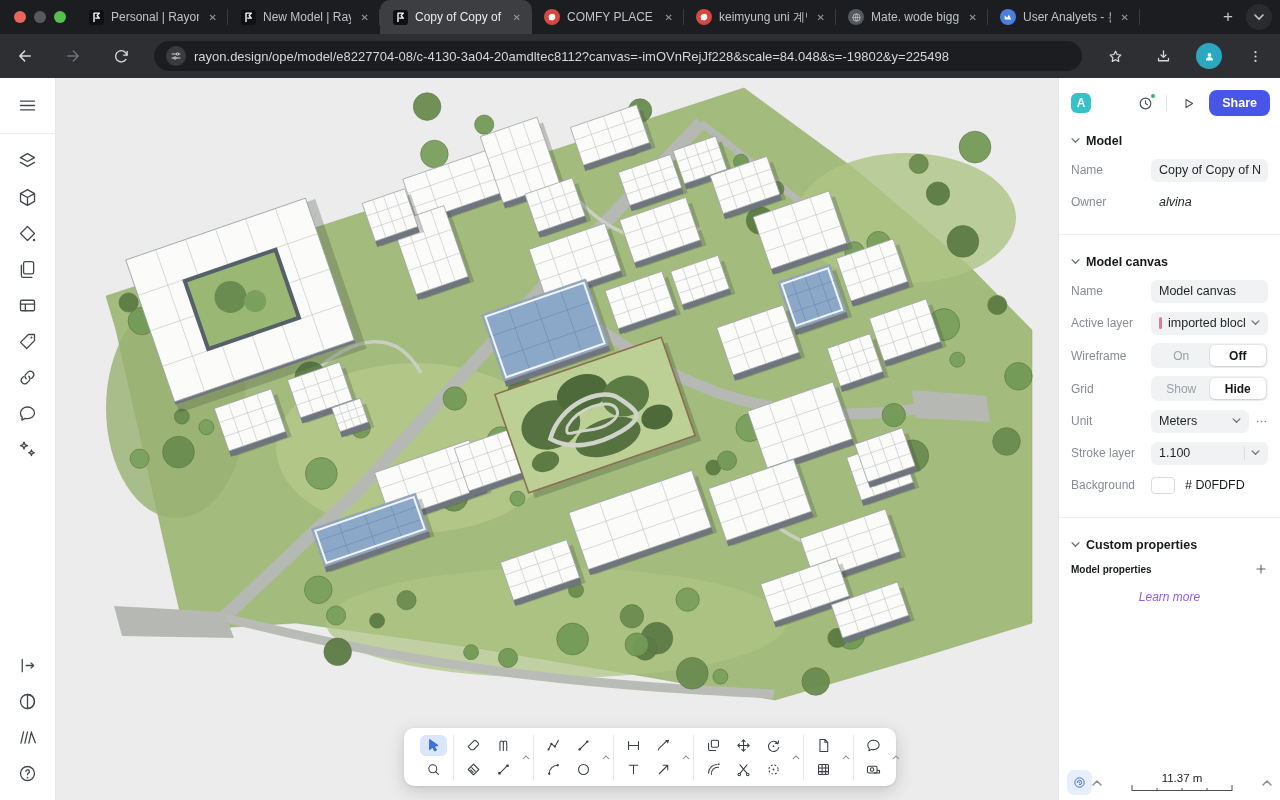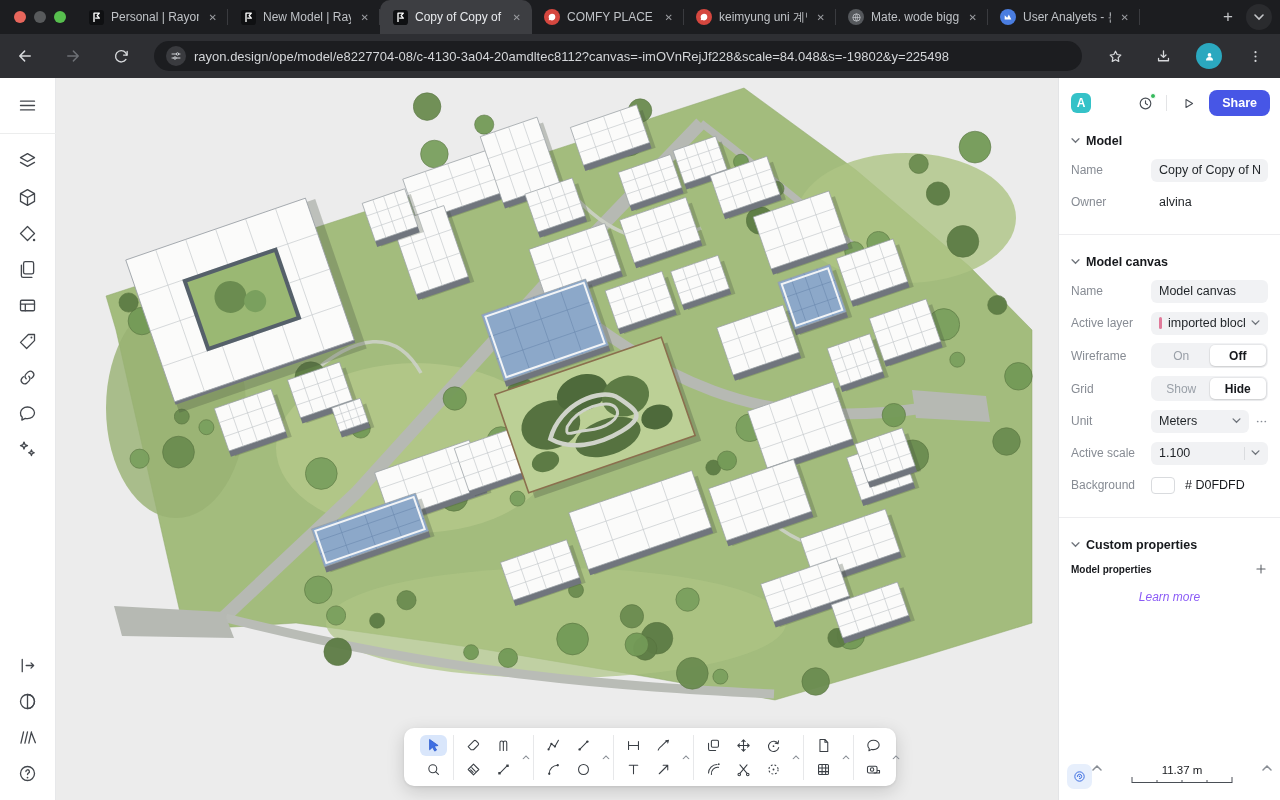--- a/index.html
+++ b/index.html
@@ -72,36 +72,36 @@
   .sec-title .chev { color:#70757c; display:flex; }
   .hsep { height:1px; background:#ededef; margin:6px 0; }
 
   .prow { display:flex; align-items:center; margin-bottom:8px; min-height:24px; }
   .plabel { width:80px; flex:0 0 auto; color:#878c94; font-size:12px; }
   .pctrl { flex:1; min-width:0; display:flex; align-items:center; }
   .field { flex:1; background:#f1f2f4; border-radius:6px; padding:4.5px 8px; display:flex; align-items:center; gap:6px; min-width:0; color:#1f2327; }
   .field .txt { white-space:nowrap; overflow:hidden; flex:1; }
   .field .dd { color:#70757c; display:flex; flex:0 0 auto; }
   .layerbar { width:3px; height:12px; border-radius:2px; background:#e07a9a; flex:0 0 auto; }
-  .plain { padding-left:8px; }
+  .plain { padding-left:8px;font-style:italic; }
   .seg { flex:1; background:#f1f2f4; border-radius:7px; padding:2px; display:flex; }
   .seg span { flex:1; text-align:center; padding:3.5px 0; border-radius:5px; color:#9aa0a8; font-size:12px; }
   .seg span.on { background:#fff; color:#17191d; font-weight:600; box-shadow:0 1px 2px rgba(0,0,0,.12), 0 0 0 1px rgba(0,0,0,.04); }
   .more { margin-left:6px; color:#878c94; display:flex; flex:0 0 auto; }
   .swatch { width:24px; height:17px; background:#fff; border:1px solid #d9dbde; border-radius:4px; margin-left:0; flex:0 0 auto; }
   .bgval { margin-left:10px; font-size:12.5px; color:#17191d; }
   .subhead { display:flex; align-items:center; font-weight:700; font-size:10px; color:#17191d; margin:2px 0 8px; }
   .subhead .grow { flex:1; }
   .addbtn { color:#5c6066; display:flex; }
   .empty { text-align:center; color:#8a8f96; font-size:12px; margin-top:34px; line-height:1.45; }
   .empty .t1 { margin-bottom:8px; }
   .empty .body { width:130px; margin:0 auto; }
   .learn { color:#8b5cf6; font-size:12px; text-align:center; margin-top:14px;font-style:italic; }
 
-  .rstatus { position:absolute; left:0; right:0; bottom:0; height:36px; display:flex; align-items:flex-start; padding:0 8px; background:#fff; }
+  .rstatus { position:absolute; left:0; right:0; bottom:0; height:36px; display:flex; align-items:center; padding:0 8px; background:#fff; }
   .helpbtn { width:25px; height:25px; border-radius:7px; background:#e7effc; color:#3f6fe3; display:flex; align-items:center; justify-content:center; }
   .chevup { color:#8a8f96; display:flex; }
   .scale { flex:1; display:flex; flex-direction:column; align-items:center; gap:0; }
   .scale .num { font-size:11.5px; color:#17191d; }
   .scale svg { display:block; color:#4a4f56; }
 </style>
 </head>
 <body>
 
 <div class="tabstrip">
@@ -1116,21 +1116,21 @@
           <span class="more">
               <svg width="13" height="13" viewBox="0 0 24 24">
                 <circle cx="5" cy="12" r="1.6" fill="currentColor"></circle>
                 <circle cx="12" cy="12" r="1.6" fill="currentColor"></circle>
                 <circle cx="19" cy="12" r="1.6" fill="currentColor"></circle>
               </svg>
             </span>
         </div>
       </div>
       <div class="prow">
-        <span class="plabel">Active scale</span>
+        <span class="plabel">Stroke layer</span>
         <div class="pctrl">
             <div class="field">
           <span class="txt">1.100</span>
           <span style="width:1px;height:13px;background:#dadcdf;flex:0 0 auto"></span>
           <span class="dd">
                 <svg width="9" height="6" viewBox="0 0 10 7">
                   <path d="M1 1l4 4 4-4" fill="none" stroke="currentColor" stroke-width="1.5" stroke-linecap="round"></path>
                 </svg>
               </span>
         </div>

